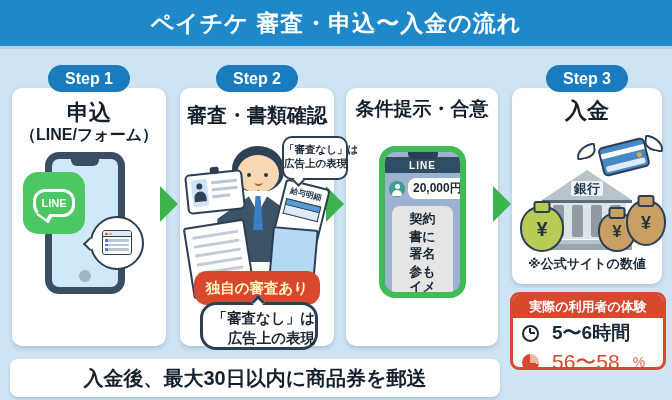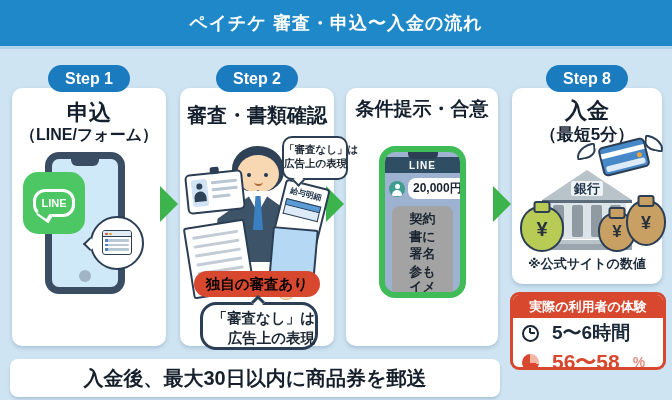--- a/index.html
+++ b/index.html
@@ -2,21 +2,21 @@
 <html lang="ja"><head>
 <meta charset="utf-8">
 <style>
   * { margin:0; padding:0; box-sizing:border-box; }
   html,body { width:672px; height:400px; }
   body { font-family:"Liberation Sans","DejaVu Sans",sans-serif; }
   #stage { position:relative; width:672px; height:400px; background:#cfe4f2; overflow:hidden; }
 
   
   .titlebar { position:absolute; left:0; top:0; width:672px; height:46px; background:#1e88c8;
-    display:flex; align-items:center; justify-content:center; color:#fff; font-size:18px;
+    display:flex; align-items:center; justify-content:center; color:#fff; font-size:23px;
     font-weight:800; letter-spacing:1px;text-align:right; }
   .titlebar-strip { position:absolute; left:0; top:46px; width:672px; height:3px; background:#aed3ea; }
 
   
   .card { position:absolute; top:88px; background:#fff; border-radius:10px;
     box-shadow:0 2px 4px rgba(60,100,140,.28); }
   #card1 { left:12px;  width:154px; height:258px; }
   #card2 { left:180px; width:154px; height:258px; }
   #card3 { left:346px; width:152px; height:258px; }
   #card4 { left:512px; width:150px; height:196px; }
@@ -102,22 +102,22 @@
   .payslip .th { margin:3px 3px 0 3px; height:7px; background:#5b9bd5; border:1px solid #2c3e54; }
   .payslip .tr { margin:0 3px; height:9px; background:#dcebf7; border:1px solid #2c3e54; border-top:none; }
   .doc-left { position:absolute; left:8px; top:135px; width:62px; height:72px; background:#fff;
     border:2px solid #2c3e54; border-radius:3px; transform:rotate(-9deg); z-index:3; padding:8px 6px; }
   .doc-left i { display:block; height:3px; background:#c3ccd6; border-radius:1px; margin-bottom:6px; }
   .folder { position:absolute; left:90px; top:140px; width:46px; height:66px; background:#b5d9f4;
     border:2px solid #2c3e54; border-radius:3px; transform:rotate(5deg); z-index:3; }
   .hand { position:absolute; width:16px; height:13px; background:#f8d8b2; border:1.5px solid #d8a97e;
     border-radius:50%; z-index:4; }
   .handL { left:24px; top:196px; } .handR { left:98px; top:199px; }
-  .red-badge { position:absolute; left:14px; top:183px; width:126px; height:26px; background:#d7482f;
-    border-radius:13px; color:#000000; font-size:14.5px; font-weight:800; display:flex;
+  .red-badge { position:absolute; left:14px; top:183px; width:126px; height:34px; background:#d7482f;
+    border-radius:13px; color:#fef9c3; font-size:14.5px; font-weight:800; display:flex;
     align-items:center; justify-content:center; z-index:5; white-space:nowrap; }
   .callout-bottom { left:20px; top:214px; width:118px; height:48px; font-size:14.5px; line-height:1.4;
     border-radius:16px; border-width:3px; padding-top:3px; white-space:nowrap; }
   .callout-bottom .tail { position:absolute; left:50px; top:-8px; width:10px; height:10px; background:#fff;
     border-left:3px solid #2c3e54; border-top:3px solid #2c3e54; transform:rotate(45deg); }
 
   
   .phone3 { position:absolute; left:33px; top:58px; width:87px; height:152px; border:6px solid #3fbb57;
     border-radius:16px; background:#9db1d0; overflow:hidden; }
   .phone3 .notch { position:absolute; left:50%; top:0; transform:translateX(-50%);
@@ -130,21 +130,21 @@
     overflow:hidden; flex:0 0 16px; }
   .avatar:before { content:""; position:absolute; left:5.5px; top:3px; width:5px; height:5px;
     background:#fff; border-radius:50%; }
   .avatar:after { content:""; position:absolute; left:3px; bottom:1px; width:10px; height:6px;
     background:#fff; border-radius:5px 5px 0 0; }
   .msgL { background:#fff; border-radius:8px; padding:2px 5px; font-size:12px; font-weight:800;
     color:#1a2430; white-space:nowrap; }
   .chat .r2 { display:flex; justify-content:flex-end; margin-top:5px; }
   .msgR { background:#a3e96f; border-radius:8px; padding:2px 6px; font-size:12px; font-weight:800;
     color:#1a2430; white-space:nowrap; }
-  .contract { margin:7px 3px 0 3px; background:#a3a3a3; border-radius:8px; padding:4px 16px;
+  .contract { margin:7px 3px 0 3px; background:#e5e5e5; border-radius:8px; padding:4px 16px;
     text-align:center; font-size:13px; font-weight:800; color:#1a2430; line-height:1.35; }
   .contract .ul { display:inline-block; border-bottom:2px solid #1a2430; line-height:1.15; }
 
   
   .flycard { position:absolute; left:88px; top:54px; width:48px; height:30px; background:#4688c8;
     border:2px solid #2c3e54; border-radius:5px; transform:rotate(-14deg); z-index:3; }
   .flycard .stripe { position:absolute; left:0; right:0; top:5px; height:5px; background:#fff; }
   .flycard .band { position:absolute; left:2px; right:2px; bottom:2px; height:6px; background:#dcebf7; border-radius:2px; }
   .flycard .chip { position:absolute; right:4px; top:12px; width:5px; height:5px; background:#e8a23c; border-radius:50%; }
   .wing { position:absolute; width:20px; height:15px; background:#fff; border:2px solid #2c3e54; z-index:2; }
@@ -178,42 +178,42 @@
     border:3px solid #d7482f; border-radius:9px; overflow:hidden; z-index:5; }
   .stats .hd { height:23px; background:#d7482f; color:#fff; font-size:13px; font-weight:800;
     display:flex; align-items:center; justify-content:center; white-space:nowrap; }
   .stats .row { display:flex; align-items:center; gap:13px; padding:2px 0 0 9px; }
   .clock-icon { width:17px; height:17px; border:2.5px solid #1b2838; border-radius:50%; position:relative; }
   .clock-icon:before { content:""; position:absolute; left:5px; top:1.5px; width:2px; height:5px; background:#1b2838; }
   .clock-icon:after { content:""; position:absolute; left:6px; top:5.5px; width:5px; height:2px; background:#1b2838; }
   .pie-icon { width:17px; height:17px; border-radius:50%;
     background:conic-gradient(#f2b5a6 0deg 100deg, #d7482f 100deg 360deg); }
   .dur { font-size:19px; font-weight:800; color:#1b2838; white-space:nowrap; }
-  .pct { font-size:21px; font-weight:700; color:#d7482f; white-space:nowrap; }
+  .pct { font-size:21px; font-weight:400; color:#d7482f; white-space:nowrap; }
   .pct-sign { font-size:14px; font-weight:800; color:#df9180; }
 
   
   .footer { position:absolute; left:10px; top:359px; width:490px; height:38px; background:#fff;
     border-radius:8px; display:flex; align-items:center; justify-content:center;
     font-size:20px; font-weight:800; color:#16202c; box-shadow:0 2px 3px rgba(60,100,140,.25);
     white-space:nowrap; }
 </style>
 </head>
 <body>
 
 <div id="stage">
 
   <div class="titlebar">
     <span>ペイチケ 審査・申込〜入金の流れ</span>
   </div>
   <div class="titlebar-strip"></div>
 
   <div class="pill" id="pill1">Step 1</div>
   <div class="pill" id="pill2">Step 2</div>
-  <div class="pill" id="pill4">Step 8</div>
+  <div class="pill" id="pill4">Step 3</div>
 
   <div class="arrow" id="arrow1"></div>
   <div class="arrow" id="arrow2"></div>
   <div class="arrow" id="arrow3"></div>
 
   <div class="card" id="card1">
     <div class="step-title t-sub">（LINE/フォーム）</div>
     <div class="step-title t-big">申込</div>
     <div class="phone1">
       <div class="notch"></div>
@@ -308,21 +308,20 @@
           <div>契約書に</div>
           <div>署名参も</div>
           <div><span class="ul">イメージ</span></div>
         </div>
       </div>
     </div>
   </div>
 
   <div class="card" id="card4">
     <div class="step-title" style="top:8px; font-size:22px;">入金</div>
-    <div class="step-title" style="top:35px; font-size:17px;">（最短5分）</div>
 
     <div class="wing wingL"></div>
     <div class="wing wingR"></div>
     <div class="flycard">
       <div class="stripe"></div>
         <div class="band"></div>
         <div class="chip"></div>
     </div>
 
     <div class="bank">

